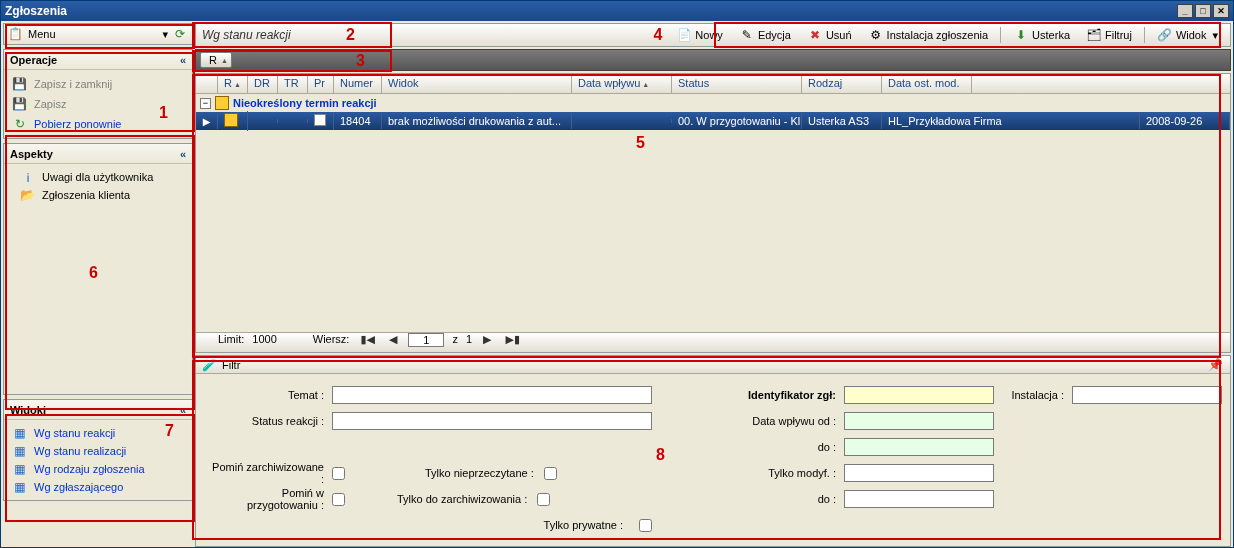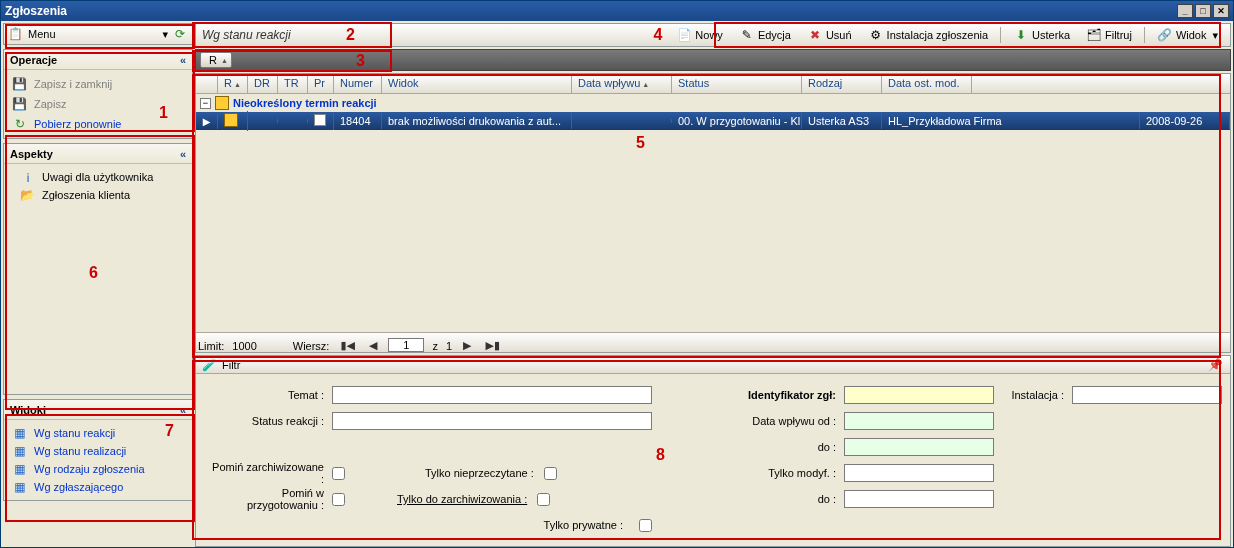--- a/index.html
+++ b/index.html
@@ -192,25 +192,25 @@
   height: 18px;
   align-items:center;
 }
 .dc {
   border-right:1px solid #405e8e;
   padding: 2px 6px;
   white-space:nowrap; overflow:hidden;
   font-size: 11px;
 }
 .grid-foot {
-  display:flex; align-items:flex-end; gap:8px;
+  display:flex; align-items:flex-start; gap:8px;
   height:20px;
   background:linear-gradient(#fefefe,#e3dfd3);
   border-top:1px solid #aca899;
-  padding: 0 2px;
+  padding: 0 22px;
 }
 .nav-btn { cursor:pointer; color:#333; padding:0 3px; }
 .page-input {
   width:36px; height:14px; text-align:center; font-size:11px;
   border:1px solid #7a7a7a; padding:0 2px;
 }
 .filter-panel {
   flex:1;
   border:1px solid #919b9c;
   background:#ece9d8;
@@ -481,21 +481,21 @@
           </div>
           <div></div>
           <div class="fl">Tylko modyf. :</div>
           <input class="finput" style="">
           <div></div>
             <div></div>
 
           <div class="fl">Pomiń w przygotowaniu :</div>
           <div style="display:flex;gap:52px;align-items:center;">
             <input type="checkbox" class="check" style="">
-            <span style="display:flex;align-items:center;gap:6px;text-decoration:underline;">
+            <span style="display:flex;align-items:center;gap:6px;">
               <span class="fl">Tylko do zarchiwizowania :</span>
               <input type="checkbox" class="check" style="">
             </span>
           </div>
           <div></div>
           <div class="fl">do :</div>
           <input class="finput" style="">
           <div></div>
             <div></div>
 

